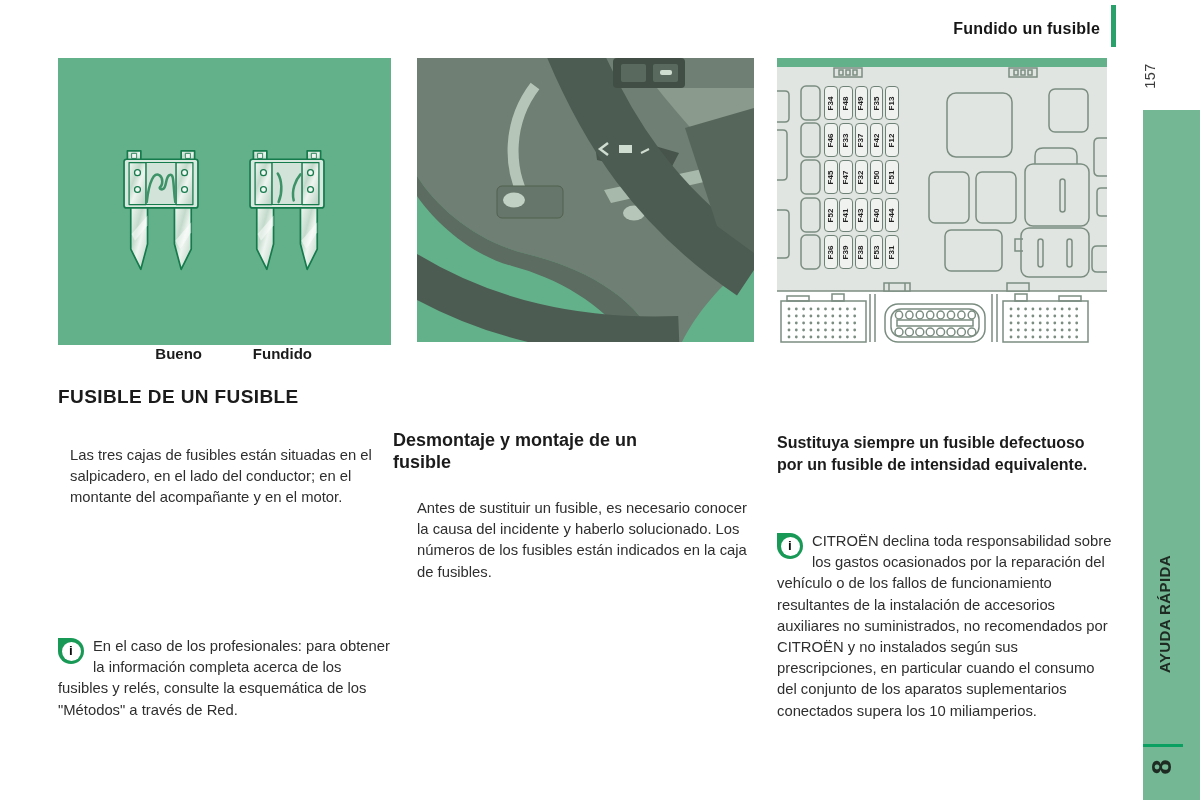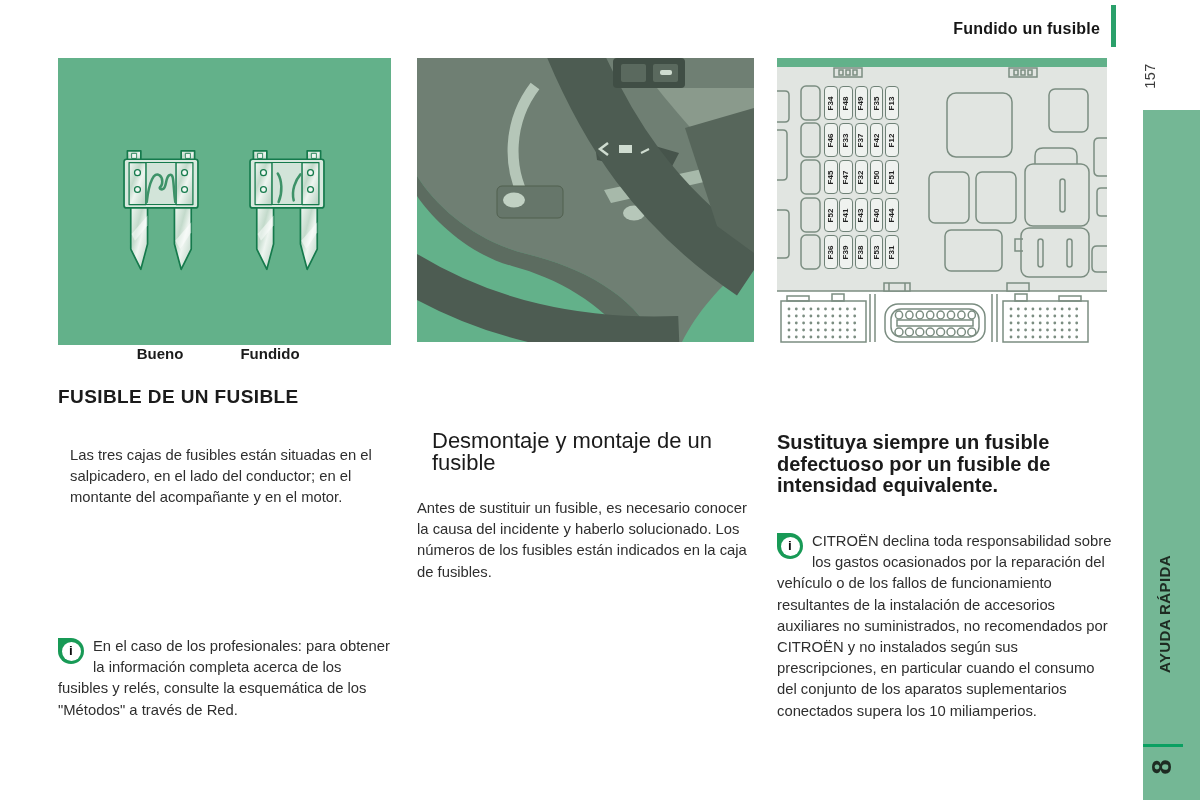--- a/index.html
+++ b/index.html
@@ -22,41 +22,41 @@
   #chapter-number{left:1144px;top:752px;width:36px;height:30px;transform:rotate(-90deg);
     font-size:27px;font-weight:700;color:#1e2b22}
   
   .fig{position:absolute;top:58px}
   #fig-fuses{left:58px;width:333px;height:287px;background:#63b18a}
   #fig-dash{left:417px;width:337px;height:284px;background:#63b18a}
   #fig-fusebox{left:777px;width:330px;height:287px;background:#ffffff}
   .fuse-svg{position:absolute;top:92px;width:84px;height:126px}
   #fuse-good{left:61px}
   #fuse-blown{left:187px}
-  .fig-label{position:absolute;top:345px;width:84px;text-align:center;
+  .fig-label{position:absolute;top:345px;width:84px;text-align:right;
     font-weight:700;font-size:15px;color:#1b1b1b}
   #label-bueno{left:118px}
   #label-fundido{left:228px}
   
   .fuse-grid{position:absolute;left:0;top:0;width:330px;height:287px}
   .fuse-cell{position:absolute;width:13.5px;height:34px;box-sizing:border-box;
     border:1.5px solid #6f8277;border-radius:4px;background:#eff2ef;
     display:flex;align-items:center;justify-content:center}
   .fuse-cell span{transform:rotate(-90deg);font-size:8px;font-weight:700;
     color:#222;white-space:nowrap;letter-spacing:0}
   
   .body{font-size:14.8px;line-height:21.2px;color:#2e2e2e}
   .body p{margin:12px}
   #left-title{left:58px;top:386px;font-size:19px;font-weight:700;
     letter-spacing:.4px;color:#1b1b1b}
   #left-paras{left:58px;top:433px;width:334px}
-  #mid-title{left:432px;top:430px;width:300px;font-size:22px;line-height:21.5px;
-    font-weight:400;color:#1b1b1b}
+  #mid-title{left:393px;top:430px;width:300px;font-size:18px;line-height:21.5px;
+    font-weight:700;color:#1b1b1b}
   #mid-para{left:417px;top:498px;width:336px}
-  #right-lead{left:777px;top:432px;width:320px;font-weight:700;font-size:20px;
+  #right-lead{left:777px;top:432px;width:320px;font-weight:700;font-size:16px;
     line-height:21.5px;color:#1b1b1b}
   #note-left{left:58px;top:636px;width:336px}
   #note-right{left:777px;top:531px;width:336px}
   .note-icon{float:left;width:26px;height:26px;background:#189a56;
     border-radius:0 50% 50% 50%;margin:2px 9px 12px 0;
     display:flex;align-items:center;justify-content:center}
   .note-icon .ring{width:19px;height:19px;background:#fff;border-radius:50%;
     display:flex;align-items:center;justify-content:center;
     font-weight:700;font-size:13.5px;color:#0d0d0d;line-height:1}
 </style>

